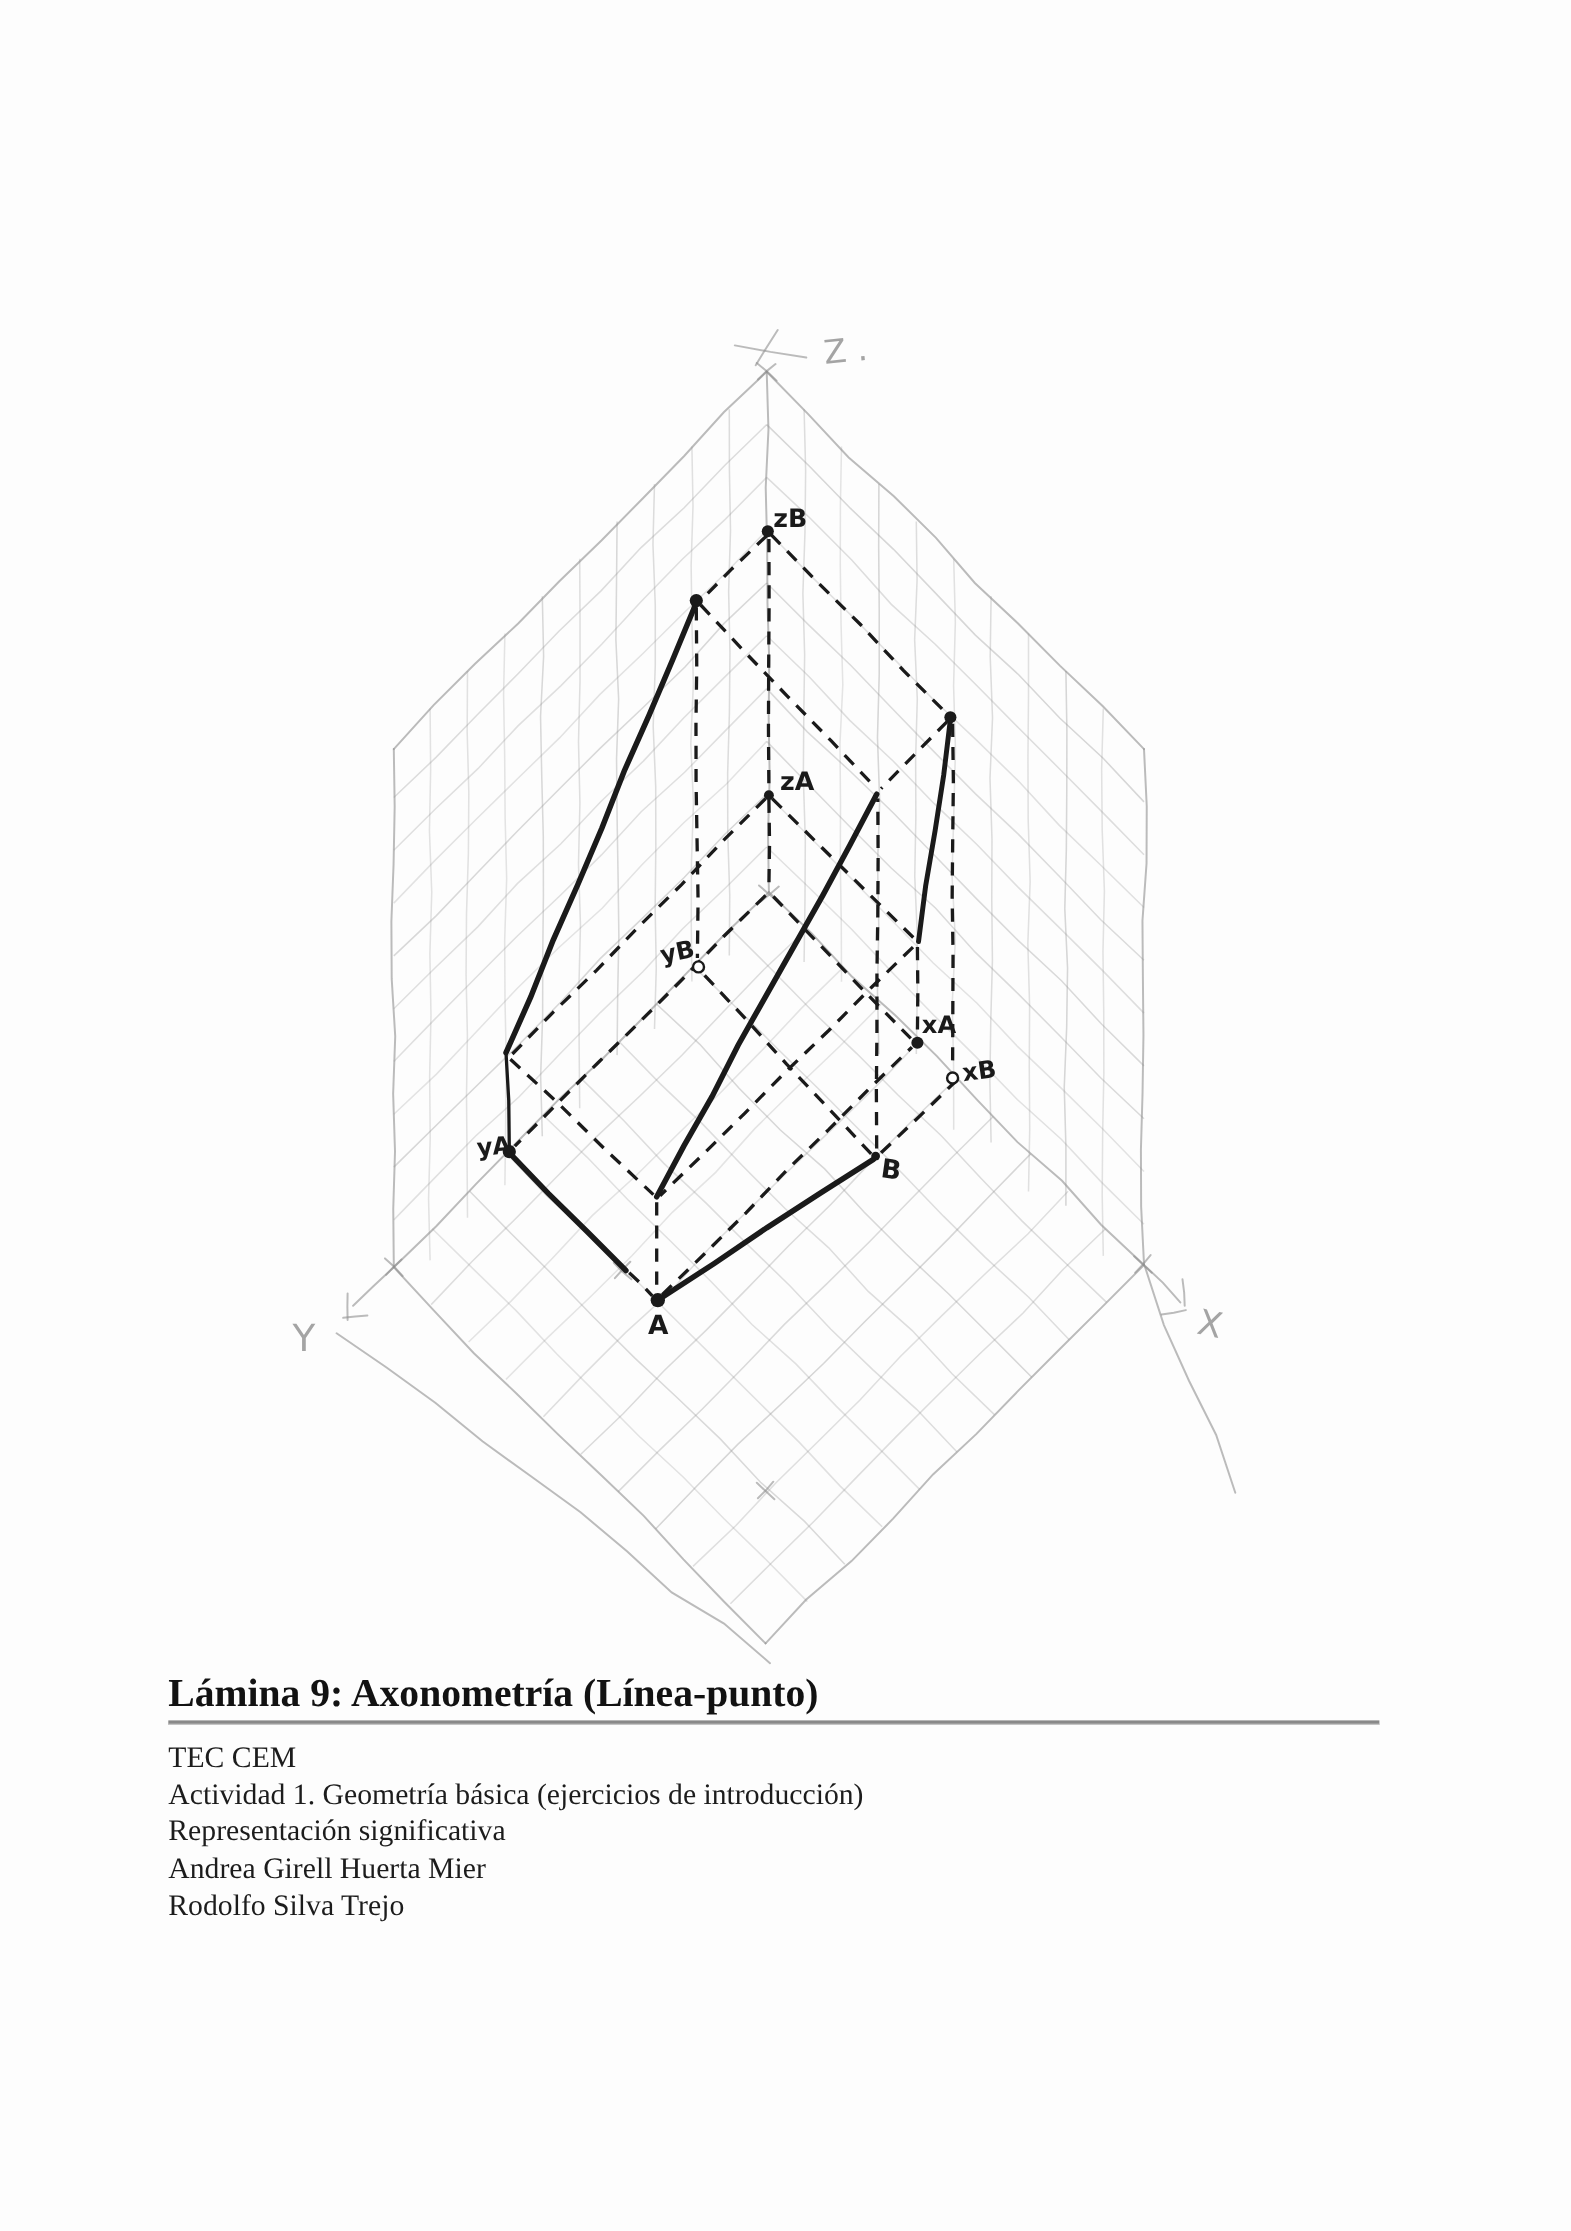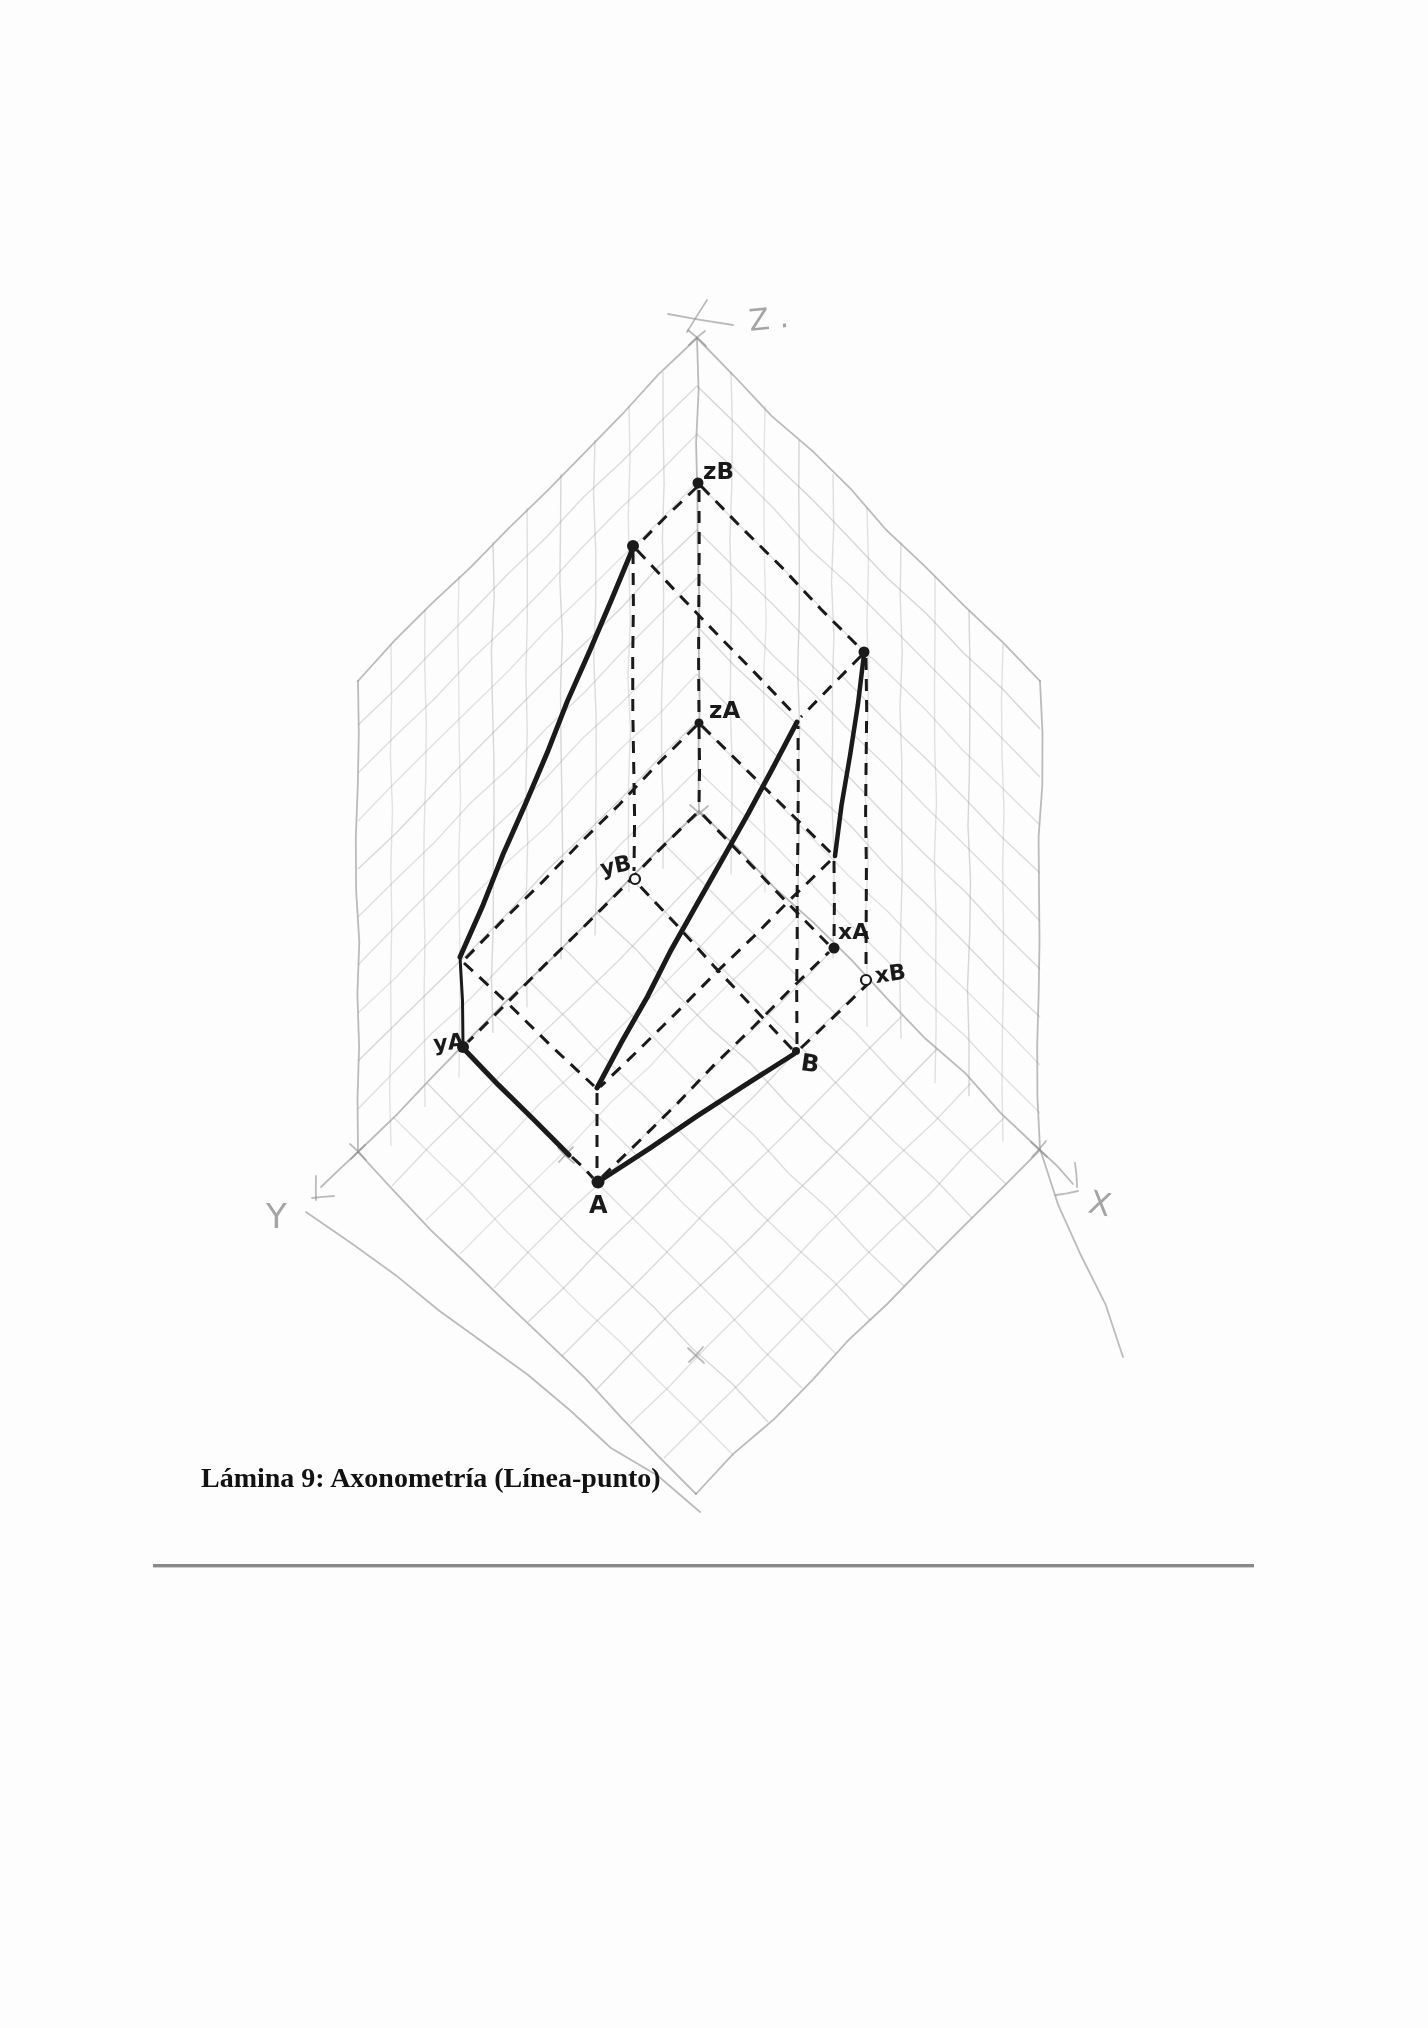--- a/index.html
+++ b/index.html
@@ -1,19 +1,19 @@
 <!DOCTYPE html>
 <html><head>
 <meta charset="utf-8">
 <style>
   html,body{margin:0;padding:0;background:#ffffff;}
   .page{position:relative;width:1428px;height:2028px;background:#fdfdfd;overflow:hidden;}
   .fig{position:absolute;left:0;top:0;}
-  .cap-title{position:absolute;left:153px;top:1462px;
-    font-family:"Liberation Serif",serif;font-weight:bold;font-size:28px;color:#121212;white-space:nowrap;margin-left:48px;}
+  .cap-title{position:absolute;left:153px;top:1518px;
+    font-family:"Liberation Serif",serif;font-weight:bold;font-size:36px;color:#121212;white-space:nowrap;}
   .rule{position:absolute;left:153px;top:1564px;width:1101px;height:3px;background:#898989;
     border-bottom:1px solid #cfcfcf;}
   .meta{position:absolute;left:153px;top:1581px;font-family:"Liberation Serif",serif;
     font-size:27px;color:#1c1c1c;line-height:33.7px;}
   .meta div{white-space:nowrap;}
   svg text{user-select:none;}
 </style>
 </head>
 <body>
 
@@ -166,14 +166,21 @@
         <text x="434" y="1051" fill="#1a1a1a" font-family="&quot;DejaVu Sans&quot;,sans-serif" font-size="22" font-weight="700" transform="rotate(-5 434 1051)">yA</text>
         <text x="589" y="1213" fill="#1a1a1a" font-family="&quot;DejaVu Sans&quot;,sans-serif" font-size="24" font-weight="700" transform="rotate(0 589 1213)">A</text>
         <text x="800" y="1070" fill="#1a1a1a" font-family="&quot;DejaVu Sans&quot;,sans-serif" font-size="24" font-weight="700" transform="rotate(8 800 1070)">B</text>
       </g>
     </svg>
 
   <div class="cap-title">Lámina 9: Axonometría (Línea-punto)</div>
 
   <div class="rule"></div>
 
+  <div class="meta">
+    <div>TEC CEM</div>
+    <div>Actividad 1. Geometría básica (ejercicios de introducción)</div>
+    <div>Representación significativa</div>
+    <div>Andrea Girell Huerta Mier</div>
+    <div>Rodolfo Silva Trejo</div>
+  </div>
 
 </div>
 
 </body></html>

